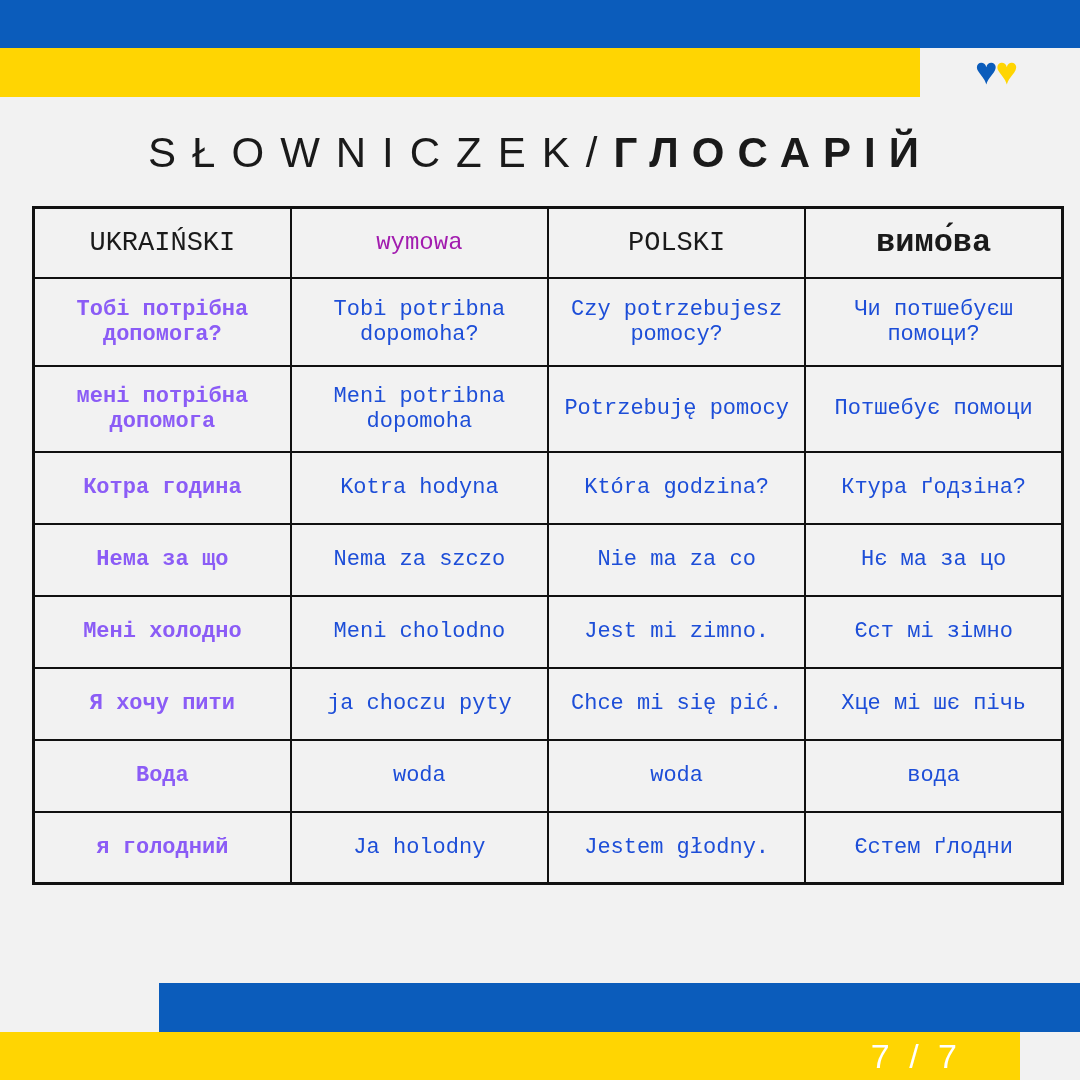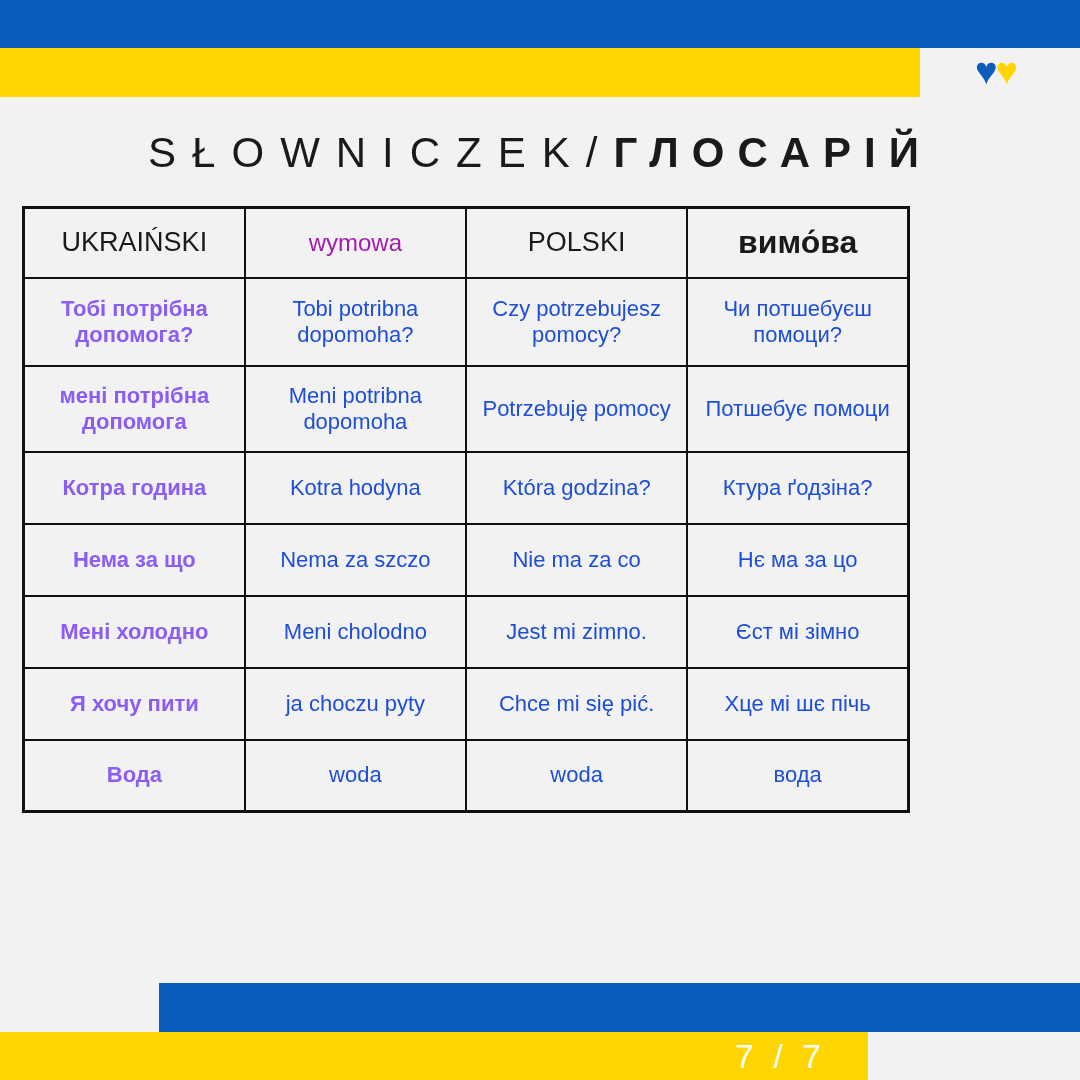--- a/index.html
+++ b/index.html
@@ -9,40 +9,40 @@
     background:#f2f2f2;
     overflow:hidden;
     font-family:"Liberation Sans","DejaVu Sans",sans-serif;
     color:#1a1a1a;
   }
   .bar { position:absolute; }
   .top-blue    { left:0;   top:0;    width:1080px; height:48px; }
   .top-yellow  { left:0;   top:48px; width:920px;  height:49px; }
   .bottom-blue { left:159px; top:983px; width:921px; height:49px; }
   .bottom-yellow {
-    left:0; top:1032px; width:868px; height:48px;
+    left:0; top:1032px; width:1020px; height:48px;
     display:flex; align-items:center; justify-content:flex-end;
-    padding-right:42px; box-sizing:border-box;
+    padding-right:58px; box-sizing:border-box;
   }
   .hearts { position:absolute; left:975px; top:52px; font-size:38px; line-height:1; letter-spacing:-2px; }
   .heart-blue   { }
   .heart-yellow { }
   .title {
     position:absolute; left:0; top:130px; width:1080px;
     text-align:center; white-space:nowrap;
     font-size:42px; line-height:1.1;
   }
   .title-pl { font-weight:400; letter-spacing:16px; }
   .title-ua { font-weight:700; letter-spacing:13px; margin-left:0; }
   .page-num {
     font-size:34px; font-weight:300; letter-spacing:5px; line-height:1;
   }
   .glossary {
-    position:absolute; left:22px; top:206px; width:888px;
-    border-collapse:collapse; table-layout:fixed;
+    position:absolute; left:32px; top:206px; width:1032px;
+    border-collapse:collapse; table-layout:fixed;font-family:Liberation Mono, monospace;
   }
   .glossary th, .glossary td {
     border:2px solid #111;
     text-align:center; vertical-align:middle;
     padding:4px 10px; box-sizing:border-box;
     overflow-wrap:break-word;
   }
   .glossary { border:3px solid #111; }
   .glossary thead tr { height:70px; }
   .glossary tbody tr:nth-child(1) { height:88px; }
@@ -115,20 +115,26 @@
         <td>ja choczu pyty</td>
         <td>Chce mi się pić.</td>
         <td>Хце мі шє пічь</td>
       </tr>
       <tr>
         <td class="c-ua">Вода</td>
         <td>woda</td>
         <td>woda</td>
         <td>вода</td>
       </tr>
+      <tr>
+        <td class="c-ua">я голодний</td>
+        <td>Ja holodny</td>
+        <td>Jestem głodny.</td>
+        <td>Єстем ґлодни</td>
+      </tr>
     </tbody>
   </table>
 
   <div class="bar bottom-blue" style="background: rgb(11, 92, 187);"></div>
   <div class="bar bottom-yellow" style="background: rgb(255, 213, 2);">
     <span class="page-num" style="color: rgb(255, 255, 255);">7 / 7</span>
   </div>
 
 </div>
 

